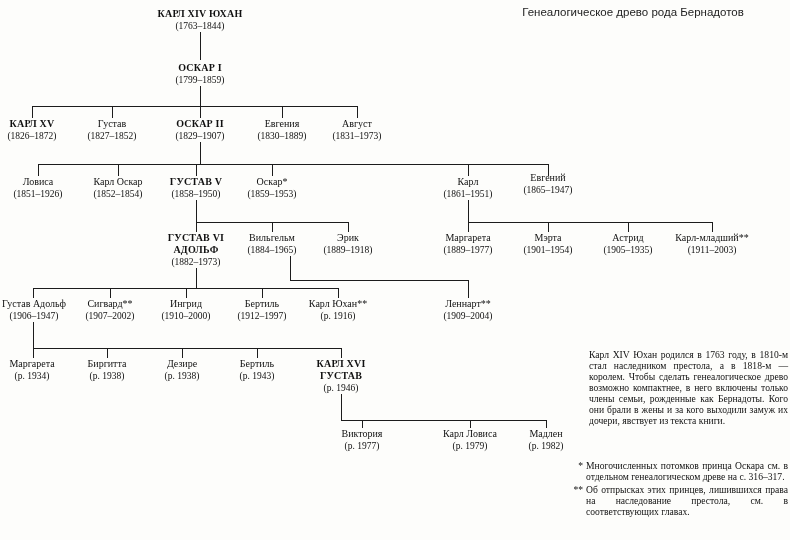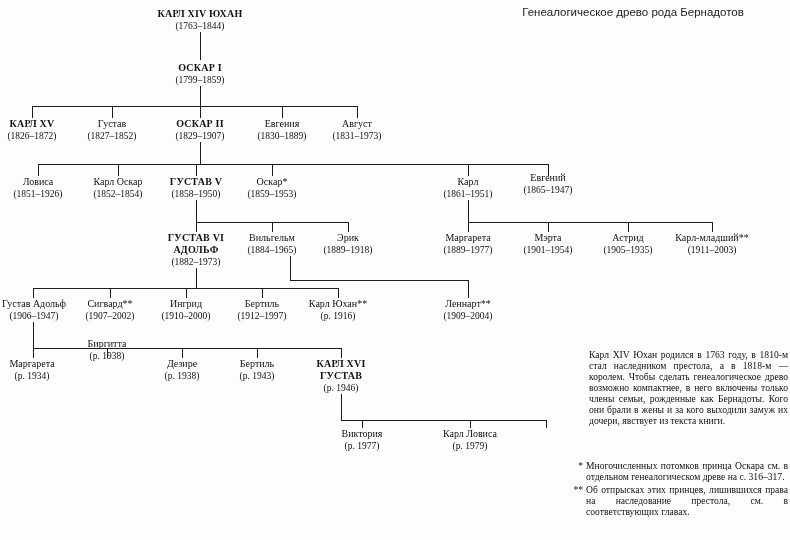--- a/index.html
+++ b/index.html
@@ -146,21 +146,21 @@
     </div>
   <div class="node" style="left:423px;top:298px">
       <div class="nm">Леннарт**</div>
       <div class="dt">(1909–2004)</div>
     </div>
 
   <div class="node" style="left:-13px;top:358px">
       <div class="nm">Маргарета</div>
       <div class="dt">(р. 1934)</div>
     </div>
-  <div class="node" style="left:62px;top:338px">
+  <div class="node" style="left:62px;top:358px">
       <div class="nm">Биргитта</div>
       <div class="dt">(р. 1938)</div>
     </div>
   <div class="node" style="left:137px;top:358px">
       <div class="nm">Дезире</div>
       <div class="dt">(р. 1938)</div>
     </div>
   <div class="node" style="left:212px;top:358px">
       <div class="nm">Бертиль</div>
       <div class="dt">(р. 1943)</div>
@@ -171,20 +171,24 @@
       <div class="dt">(р. 1946)</div>
     </div>
 
   <div class="node" style="left:317px;top:428px">
       <div class="nm">Виктория</div>
       <div class="dt">(р. 1977)</div>
     </div>
   <div class="node" style="left:425px;top:428px">
       <div class="nm">Карл Ловиса</div>
       <div class="dt">(р. 1979)</div>
+    </div>
+  <div class="node" style="left:501px;top:428px">
+      <div class="nm">Мадлен</div>
+      <div class="dt">(р. 1982)</div>
     </div>
 
   <div class="vl" style="left:200px;top:32px;height:28px"></div>
   <div class="vl" style="left:200px;top:86px;height:20px"></div>
   <div class="vl" style="left:200px;top:142px;height:22px"></div>
   <div class="vl" style="left:196px;top:200px;height:22px"></div>
   <div class="vl" style="left:468px;top:200px;height:22px"></div>
   <div class="vl" style="left:196px;top:268px;height:20px"></div>
   <div class="vl" style="left:290px;top:256px;height:24px"></div>
   <div class="vl" style="left:468px;top:280px;height:18px"></div>

